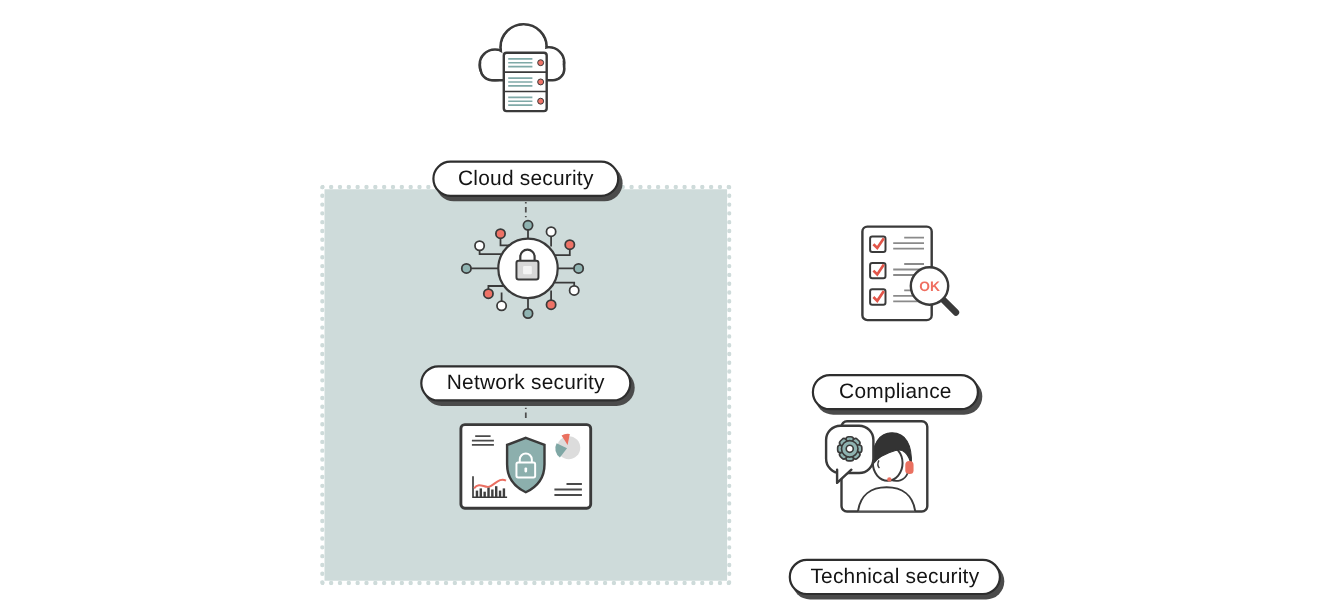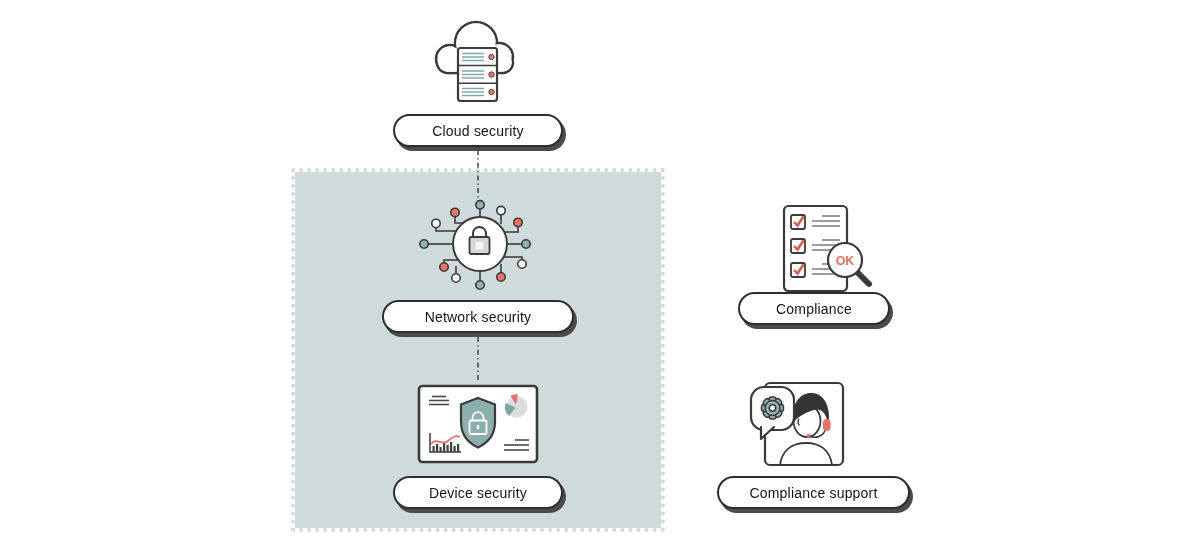--- a/index.html
+++ b/index.html
@@ -2,26 +2,26 @@
 <html><head>
 <meta charset="utf-8">
 <style>
   html,body{margin:0;padding:0;background:#fff;}
   #canvas{position:relative;width:1200px;height:550px;background:#ffffff;overflow:hidden;
           font-family:"Liberation Sans",sans-serif;}
   .panel{position:absolute;left:291px;top:168px;width:374px;height:364px;box-sizing:border-box;
          background:#cedbda;background-clip:padding-box;border:4px dotted #cedbda;border-radius:3px;}
   .pill{position:absolute;display:flex;align-items:center;justify-content:center;
         background:#ffffff;border:2px solid #2e2e2e;border-radius:18px;
-        box-shadow:3px 4px 0 #4b4b4b;font-size:14px;color:#141414;letter-spacing:.2px;
-        box-sizing:border-box;cursor:pointer;}
+        box-shadow:3px 4px 0 #4b4b4b;font-size:19px;color:#141414;letter-spacing:.2px;
+        box-sizing:border-box;cursor:pointer;margin-top:32px;}
   .pill-cloud{left:393px;top:114px;width:170px;height:33px;}
   .pill-network{left:382px;top:300px;width:192px;height:33px;align-items:center;}
   .pill-device{left:393px;top:476px;width:170px;height:33px;}
-  .pill-compliance{left:738px;top:292px;width:152px;height:33px;}
+  .pill-compliance{left:738px;top:308px;width:152px;height:33px;}
   .pill-support{left:717px;top:476px;width:193px;height:33px;}
   .icon{position:absolute;}
   .icon-cloud{left:425px;top:12px;}
   .icon-network{left:418px;top:198px;}
   .icon-device{left:416px;top:383px;}
   .icon-compliance{left:778px;top:202px;}
   .icon-support{left:748px;top:378px;}
   .conn{position:absolute;width:16px;}
   .conn1{left:470px;top:149px;height:54px;}
   .conn2{left:470px;top:336px;height:46px;}
@@ -146,23 +146,20 @@
         <rect x="41" y="61" width="2.2" height="8"></rect>
     </g>
     <path d="M15 61 C 20 54 25 62 30 59 C 35 56 39 51 44 54" fill="none" stroke="#ea6f62" stroke-width="1.8"></path>
     <g stroke="#4a4a4a" stroke-width="1.6">
       <path d="M99 57 H 113"></path>
         <path d="M88 62 H 113"></path>
         <path d="M88 67 H 113"></path>
     </g>
   </svg>
 
-  <div class="pill pill-device">
-    <span>Device security</span>
-  </div>
 
   <svg class="icon icon-compliance" width="102" height="94" viewBox="0 0 102 94">
     <rect x="6" y="4" width="63" height="85" rx="4.5" fill="#ffffff" stroke="#3a3a3a" stroke-width="2.2"></rect>
     <g fill="#ffffff" stroke="#3a3a3a" stroke-width="1.8">
       <rect x="13" y="13" width="14" height="14" rx="2"></rect>
       <rect x="13" y="37" width="14" height="14" rx="2"></rect>
       <rect x="13" y="61" width="14" height="14" rx="2"></rect>
     </g>
     <g fill="none" stroke="#e25549" stroke-width="2.4">
       <path d="M16 20 l3.5 3.5 6 -9"></path>
@@ -214,16 +211,16 @@
         <rect x="21" y="19" width="7" height="22" rx="2.5" transform="rotate(45 24.5 30)"></rect>
         <rect x="21" y="19" width="7" height="22" rx="2.5" transform="rotate(90 24.5 30)"></rect>
         <rect x="21" y="19" width="7" height="22" rx="2.5" transform="rotate(135 24.5 30)"></rect>
       </g>
       <circle cx="24.5" cy="30" r="7.5" fill="#8fb3b1" stroke="#3a3a3a" stroke-width="1.5"></circle>
       <circle cx="24.5" cy="30" r="3.2" fill="#ffffff" stroke="#3a3a3a" stroke-width="1.5"></circle>
     </g>
   </svg>
 
   <div class="pill pill-support">
-    <span>Compliance support</span>
+    <span>Technical security</span>
   </div>
 
 </div>
 
 </body></html>

